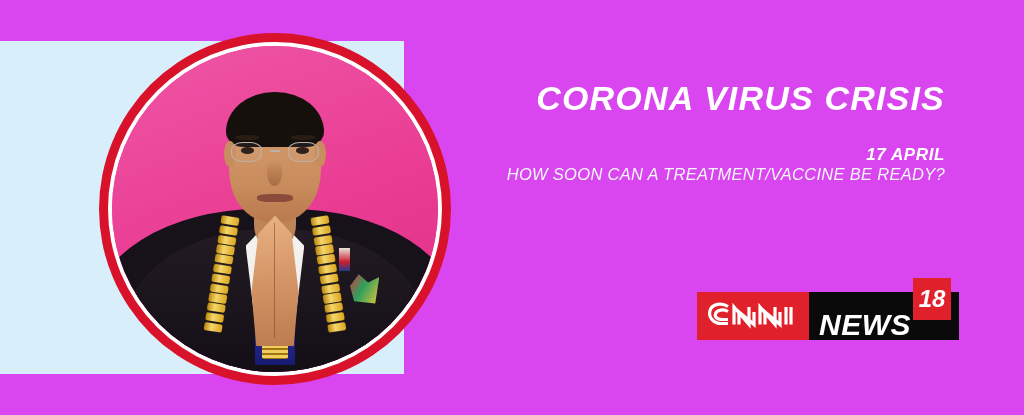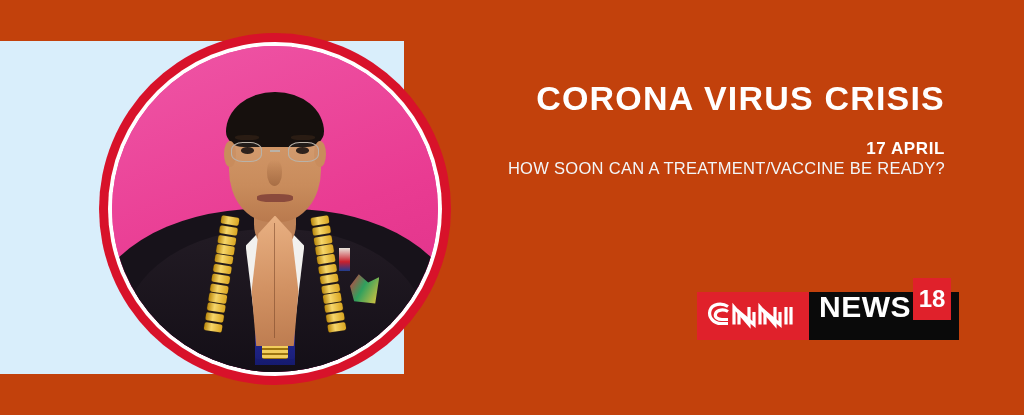--- a/index.html
+++ b/index.html
@@ -3,21 +3,21 @@
 <meta charset="utf-8">
 <style>
   * { margin:0; padding:0; box-sizing:border-box; }
   html,body { width:1024px; height:415px; }
   body {
     font-family:"Liberation Sans", sans-serif;
     background:#034263;
     overflow:hidden;
     position:relative;
   }
-  #stage { position:relative; width:1024px; height:415px; background:#c2410c; overflow:hidden; }
+  #stage { position:relative; width:1024px; height:415px; background:#d946ef; overflow:hidden;font-style:italic; }
 
   
   .light-panel{
     position:absolute; left:0; top:41px; width:404px; height:333px;
     background:#d9eefb;
   }
 
   
   .portrait-wrap{
     position:absolute; left:99px; top:33px; width:352px; height:352px;
@@ -173,21 +173,21 @@
   .headline{
     color:#ffffff;
     font-size:34px;
     font-weight:bold;
     letter-spacing:1.2px;
     line-height:1.1;
     text-align:right;
     white-space:nowrap;
   }
   .date-line{
-    margin-top:22px;
+    margin-top:28px;
     color:#ffffff;
     font-size:17px;
     font-weight:bold;
     letter-spacing:0.6px;
     text-align:right;
   }
   .sub-line{
     color:#f3f6f8;
     font-size:16.5px;
     font-weight:normal;
@@ -210,21 +210,21 @@
   }
   .logo-cnn{
     position:absolute; left:0; top:14px; width:112px; height:48px;
     background:#e0212b;
     display:flex; align-items:center; justify-content:center;
   }
   .logo-cnn svg{ display:block; }
   .logo-news{
     position:absolute; left:112px; top:14px; width:150px; height:48px;
     background:#0a0a0a;
-    display:flex; align-items:flex-start; padding-left:10px;
+    display:flex; align-items:flex-end; padding-left:10px;
   }
   .logo-news span{
     color:#ffffff; font-size:30px; font-weight:bold; letter-spacing:0.5px;
     line-height:1;
   }
   .logo-18{
     position:absolute; left:216px; top:0; width:38px; height:42px;
     background:#e0212b;
     display:flex; align-items:center; justify-content:center;
   }

